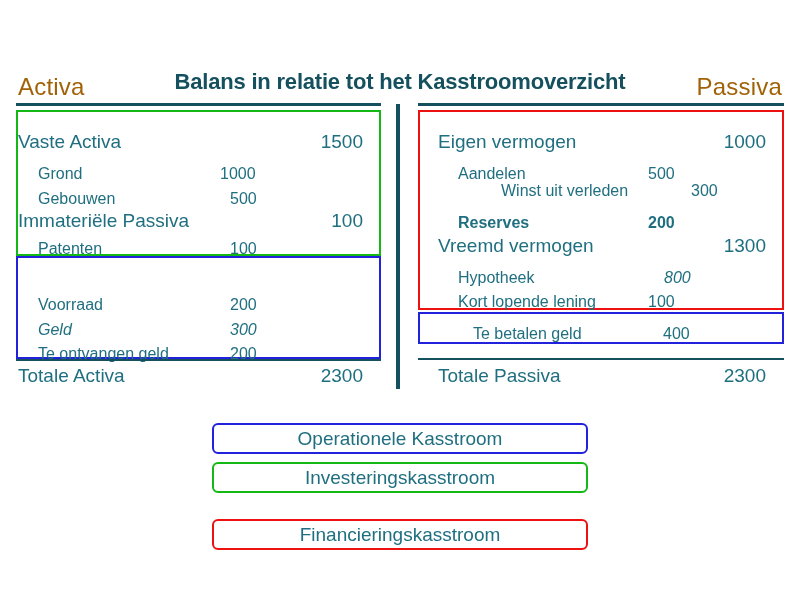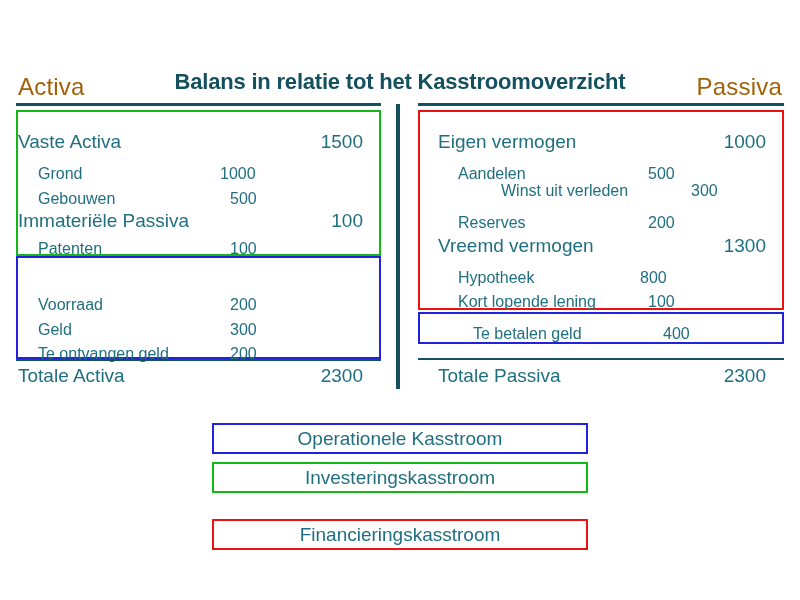--- a/index.html
+++ b/index.html
@@ -110,20 +110,21 @@
   .legend-item {
     position: absolute;
     box-sizing: border-box;
     height: 31px;
     display: flex;
     align-items: center;
     justify-content: center;
     font-size: 19px;
     color: #1F6F80;
     background: #ffffff;
+    border-radius: 6px;
   }
   #legend-op   { left: 212px; top: 423px; width: 376px; border: 2px solid #2222DD; }
   #legend-inv  { left: 212px; top: 462px; width: 376px; border: 2px solid #14B814; }
   #legend-fin  { left: 212px; top: 500px; width: 376px; border: 2px solid #EE1111; margin-top: 19px; }
 </style>
 </head>
 <body>
 
 <div id="root">
 
@@ -159,21 +160,21 @@
   </div>
   <div class="row minor" style="left:38px; top:232px; width:325px;">
     <span class="name">Patenten</span>
     <span class="val" style="left:192px;">100</span>
   </div>
 
   <div class="row minor" style="left:38px; top:288px; width:325px;">
     <span class="name">Voorraad</span>
     <span class="val" style="left:192px;">200</span>
   </div>
-  <div class="row minor" style="left:38px; top:313px; width:325px;">
+  <div class="row minor" style="left:38px; top:313px; width:325px;font-style:italic;">
     <span class="name">Geld</span>
     <span class="val" style="left:192px;">300</span>
   </div>
   <div class="row minor" style="left:38px; top:337px; width:325px;">
     <span class="name">Te ontvangen geld</span>
     <span class="val" style="left:192px;">200</span>
   </div>
 
   <div id="total-rule-left"></div>
   <div class="row major" style="left:18px; top:361px; width:345px;">
@@ -186,32 +187,32 @@
     <span class="val" style="right:0; text-align:right;">1000</span>
   </div>
   <div class="row minor" style="left:458px; top:157px; width:308px;">
     <span class="name">Aandelen</span>
     <span class="val" style="left:190px;">500</span>
   </div>
   <div class="row minor" style="left:458px; top:174px; width:308px;margin-left:43px;">
     <span class="name">Winst uit verleden</span>
     <span class="val" style="left:190px;">300</span>
   </div>
-  <div class="row minor" style="left:458px; top:206px; width:308px;">
+  <div class="row minor" style="left:458px; top:206px; width:308px;font-weight:bold;">
     <span class="name">Reserves</span>
     <span class="val" style="left:190px;">200</span>
   </div>
 
   <div class="row major" style="left:438px; top:231px; width:328px;">
     <span class="name">Vreemd vermogen</span>
     <span class="val" style="right:0; text-align:right;">1300</span>
   </div>
   <div class="row minor" style="left:458px; top:261px; width:308px;">
     <span class="name">Hypotheek</span>
-    <span class="val" style="left:182px;">800</span>
+    <span class="val" style="left:206px;font-style:italic;">800</span>
   </div>
   <div class="row minor" style="left:458px; top:285px; width:308px;">
     <span class="name">Kort lopende lening</span>
     <span class="val" style="left:190px;">100</span>
   </div>
 
   <div class="row minor" style="left:458px; top:317px; width:308px;margin-left:15px;">
     <span class="name">Te betalen geld</span>
     <span class="val" style="left:190px;">400</span>
   </div>

